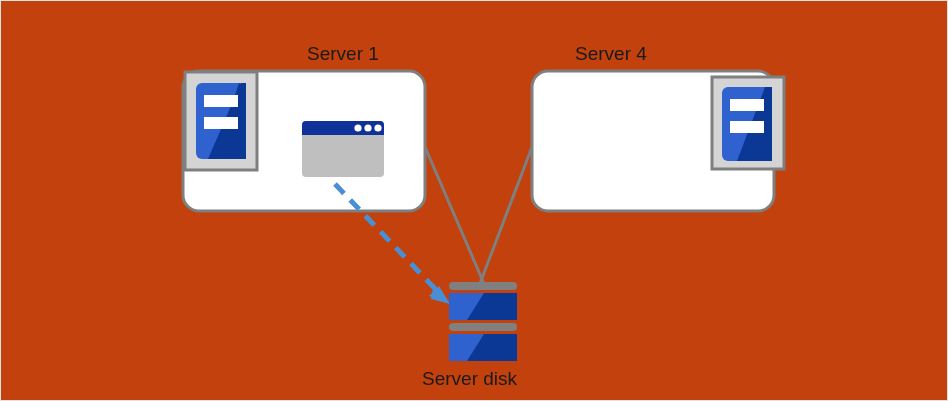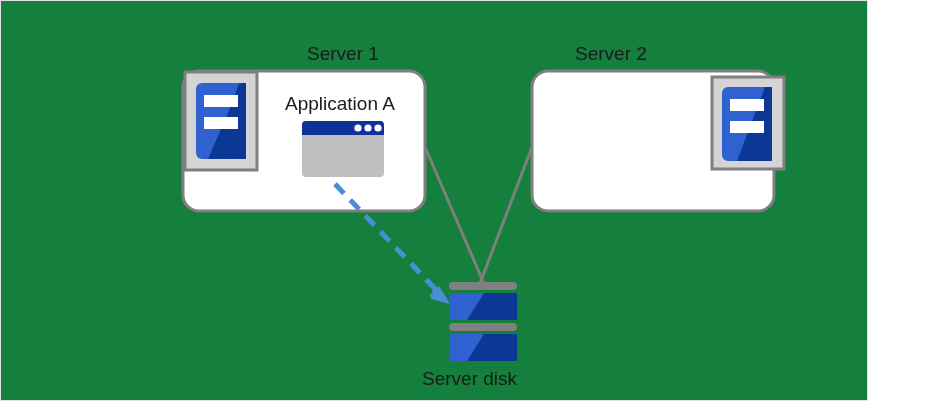--- a/index.html
+++ b/index.html
@@ -5,23 +5,23 @@
   html, body {
     margin: 0;
     padding: 0;
     background: #ffffff;
   }
   body {
     font-family: "Liberation Sans", sans-serif;
   }
   #canvas {
     position: relative;
-    width: 868px;
+    width: 948px;
     height: 401px;
-    background: #15803d;
+    background: #c2410c;
     border: 1px solid #e2e2e2;
     box-sizing: border-box;
     overflow: hidden;
   }
   .diagram-svg {
     position: absolute;
     left: 0;
     top: 0;
     width: 948px;
     height: 401px;
@@ -106,19 +106,18 @@
       <path d="M 483,292 L 516,292 L 516,319 L 466,319 Z" fill="#0a3894"></path>
       <rect x="448" y="322" width="68" height="8" rx="4" ry="4" fill="#808080"></rect>
       <rect x="448" y="333" width="68" height="27" fill="#2f62cf"></rect>
       <path d="M 483,333 L 516,333 L 516,360 L 466,360 Z" fill="#0a3894"></path>
     </g>
 
   </svg>
 
   <div class="lbl" id="server1-title">Server 1</div>
 
-  <div class="lbl" id="server2-title">Server 2</div>
+  <div class="lbl" id="server2-title">Server 4</div>
 
-  <div class="lbl" id="app-a-title">Application A</div>
 
   <div class="lbl" id="disk-title">Server disk</div>
 
 </div>
 
 </body></html>

